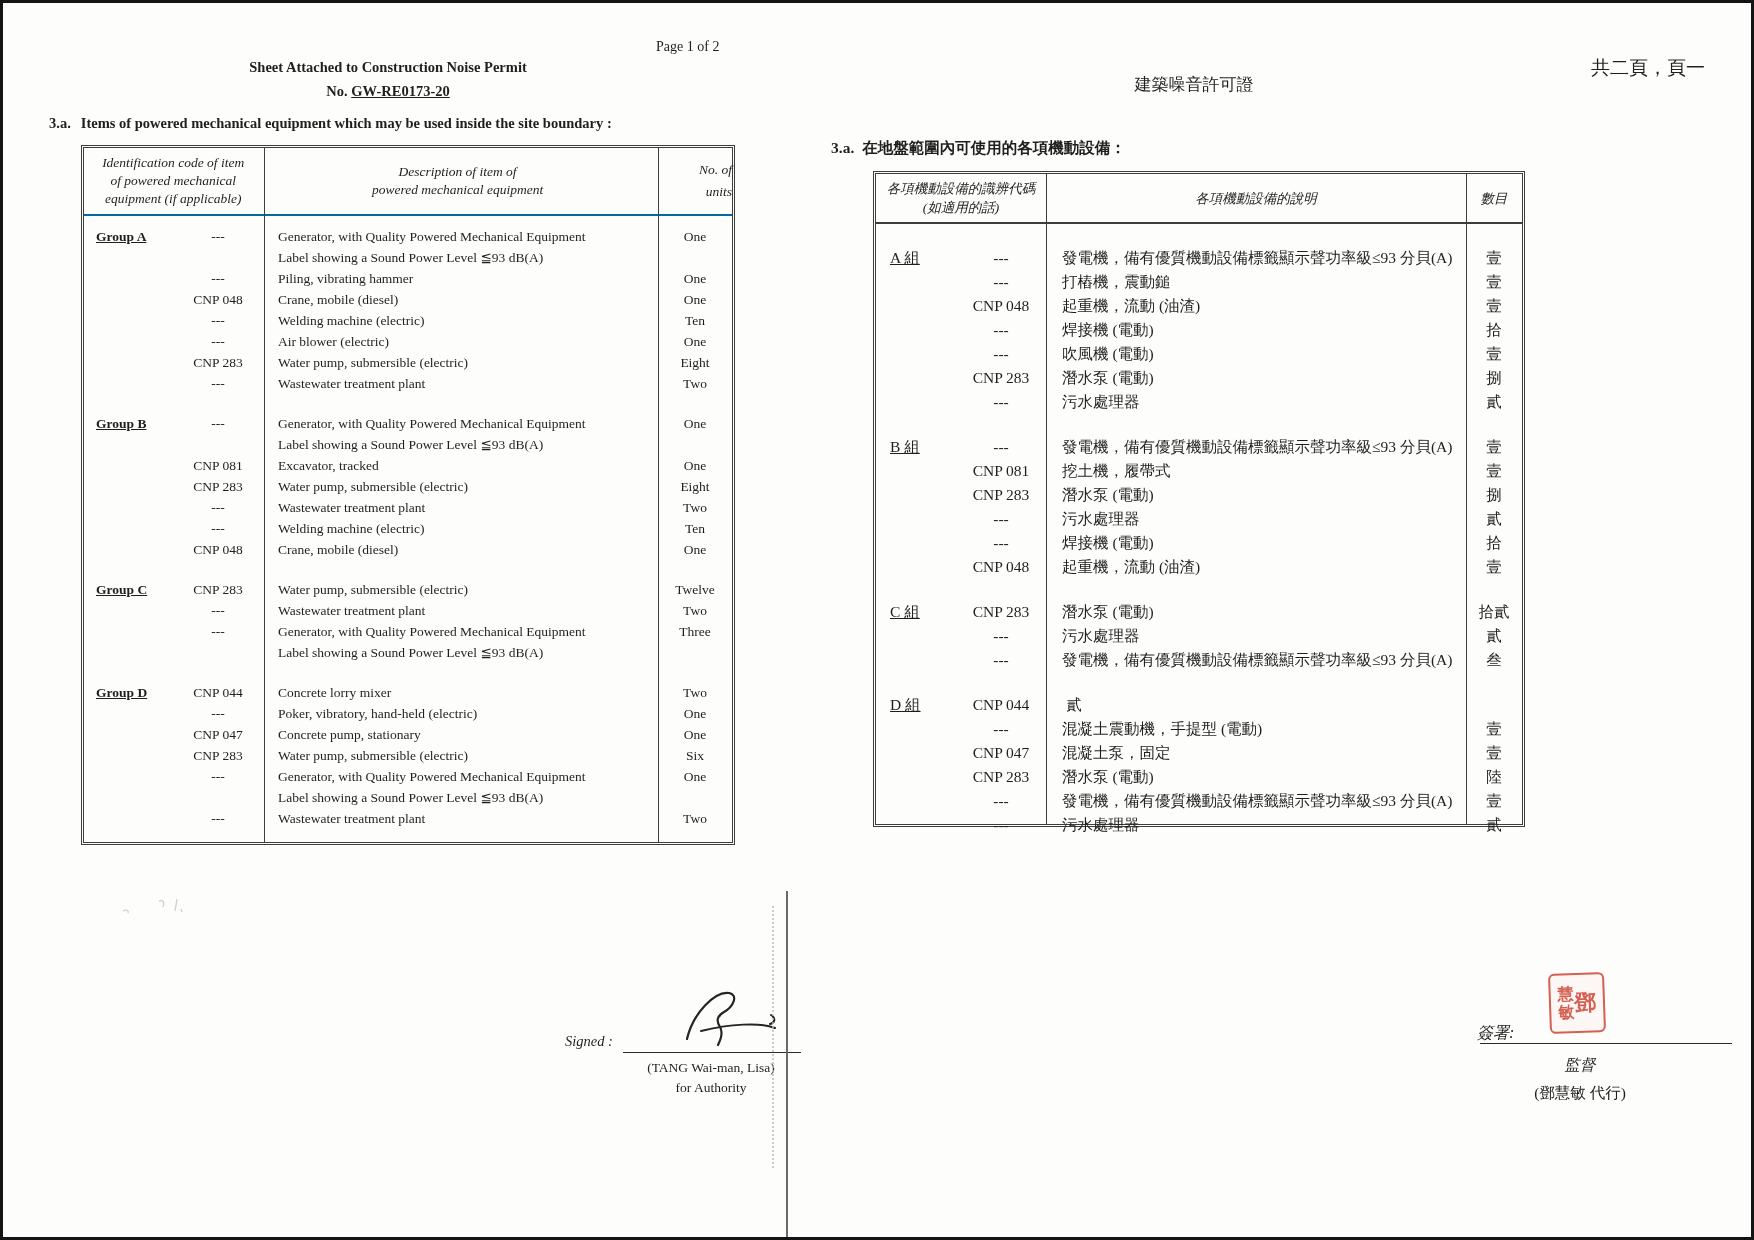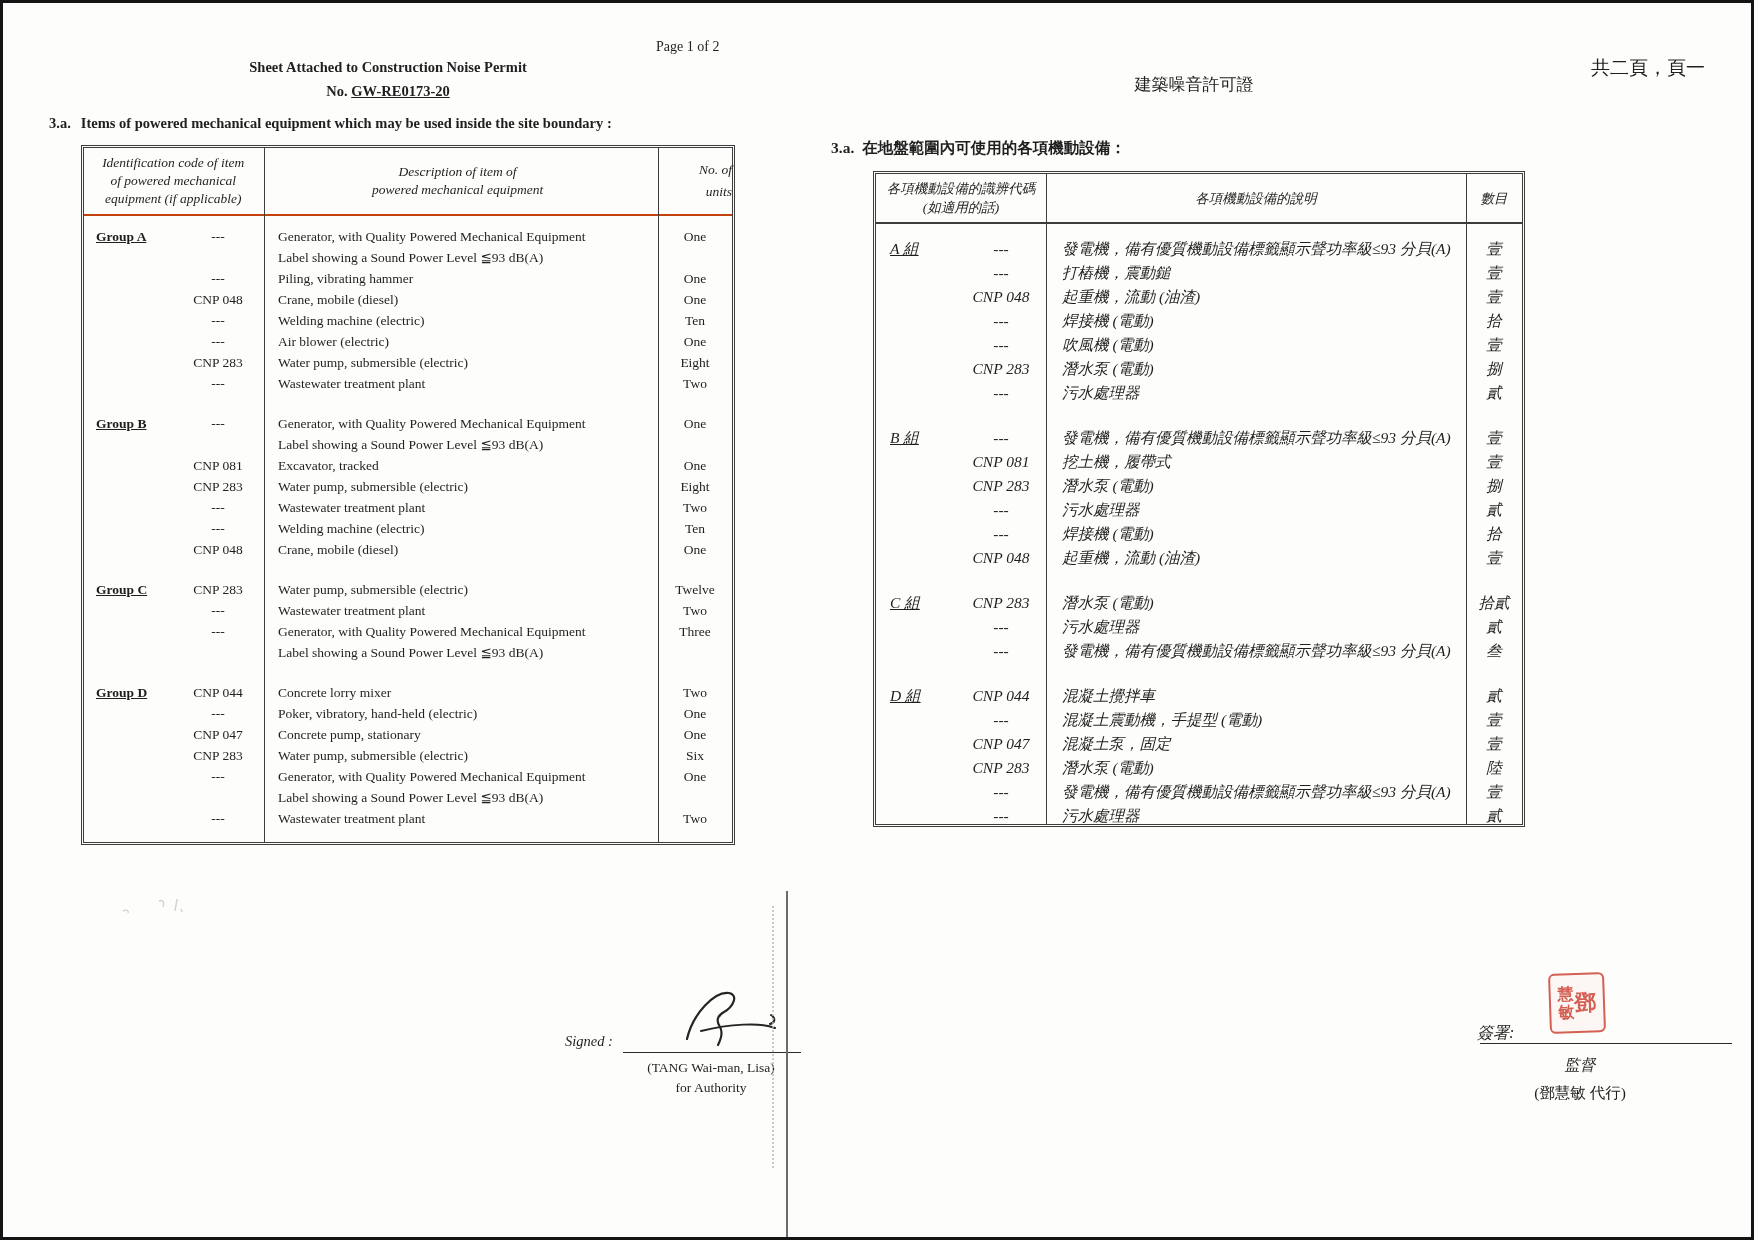--- a/index.html
+++ b/index.html
@@ -18,21 +18,21 @@
   .lp-head .permit-no { text-decoration:underline; }
   .lp-section { left:46px; top:112px; font-weight:bold; font-size:14.5px; }
   .lp-section .sec-label { margin-right:10px; }
 
   .equip-table { box-sizing:border-box; border:3px double #3d3d3d; background:transparent; }
   .lp-table { left:78px; top:142px; width:654px; height:700px; }
   .vline { position:absolute; top:0; bottom:0; width:1px; background:#3d3d3d; }
   .lp-table .v1 { left:180px; } .lp-table .v2 { left:574px; }
 
   .thead { display:flex; align-items:center; font-style:italic; text-align:center; }
-  .lp-table .thead { height:66px; border-bottom:2px solid #c2410c; font-size:13.5px; line-height:18px; }
+  .lp-table .thead { height:66px; border-bottom:2px solid #0369a1; font-size:13.5px; line-height:18px; }
   .lp-table .th1 { width:180px; } .lp-table .th2 { width:394px; } .lp-table .th3 { width:80px;text-align:right; }
   .lp-table .th3 div { margin:4px 0; }
 
   .tbody { font-size:13.5px; }
   .lp-table .tbody { padding-top:10px; line-height:21px; }
   .trow { display:flex; align-items:flex-start; }
   .c1 { display:flex; box-sizing:border-box; }
   .lp-table .c1 { width:180px; }
   .gname { font-weight:bold; text-decoration:underline; white-space:nowrap; }
   .lp-table .gname-slot { width:88px; padding-left:12px; box-sizing:border-box; }
@@ -50,21 +50,21 @@
   .rp-pageno { left:1588px; top:52px; font-size:19px; }
   .rp-head { left:941px; top:70px; width:500px; text-align:center; font-size:17px; }
   .rp-head .permit-line { margin-top:7px; font-size:16px; text-decoration:underline; }
   .rp-section { left:828px; top:135px; font-weight:bold; font-size:15.5px; }
   .rp-section .sec-label { margin-right:8px; }
 
   .rp-table { left:870px; top:168px; width:652px; height:656px; }
   .rp-table .v1 { left:170px; } .rp-table .v2 { left:590px; }
   .rp-table .thead { height:48px; border-bottom:2px solid #3d3d3d; font-size:13.5px; line-height:19px; }
   .rp-table .th1 { width:170px; } .rp-table .th2 { width:420px; } .rp-table .th3 { width:56px; }
-  .rp-table .tbody { padding-top:13px; line-height:24px; font-size:15.5px;font-style:italic; }
+  .rp-table .tbody { padding-top:22px; line-height:24px; font-size:15.5px; }
   .rp-table .c1 { width:170px; }
   .rp-table .gname { font-weight:normal; }
   .rp-table .gname-slot { width:80px; padding-left:14px; box-sizing:border-box; }
   .rp-table .c2 { width:420px; padding-left:16px; box-sizing:border-box; }
   .rp-table .c3 { width:56px; text-align:center; font-size:15.5px; }
   .rp-table .group-gap { height:21px; }
 
   .rp-sign-label { left:1430px; top:1020px; font-size:16px; font-style:italic;margin-left:44px; }
   .rp-sign-line { left:1477px; top:1040px; width:252px; height:0; border-bottom:1.5px solid #2a2a2a; }
   .rp-sign-names { left:1497px; top:1048px; width:160px; text-align:center; font-size:15.5px; line-height:28px; }
@@ -559,23 +559,20 @@
             <div>發電機，備有優質機動設備標籤顯示聲功率級≤93 分貝(A)</div>
           </div>
           <div class="c3">叁</div>
         </div>
         <div class="group-gap"></div>
         <div class="trow">
           <div class="c1">
             <span class="gname-slot"><span class="gname">D 組</span></span>
             <span class="code-slot">CNP 044</span>
           </div>
-          <div class="c2">
-            <div>混凝土攪拌車</div>
-          </div>
           <div class="c3">貳</div>
         </div>
         <div class="trow">
           <div class="c1">
             <span class="gname-slot"></span>
             <span class="code-slot">---</span>
           </div>
           <div class="c2">
             <div>混凝土震動機，手提型 (電動)</div>
           </div>

